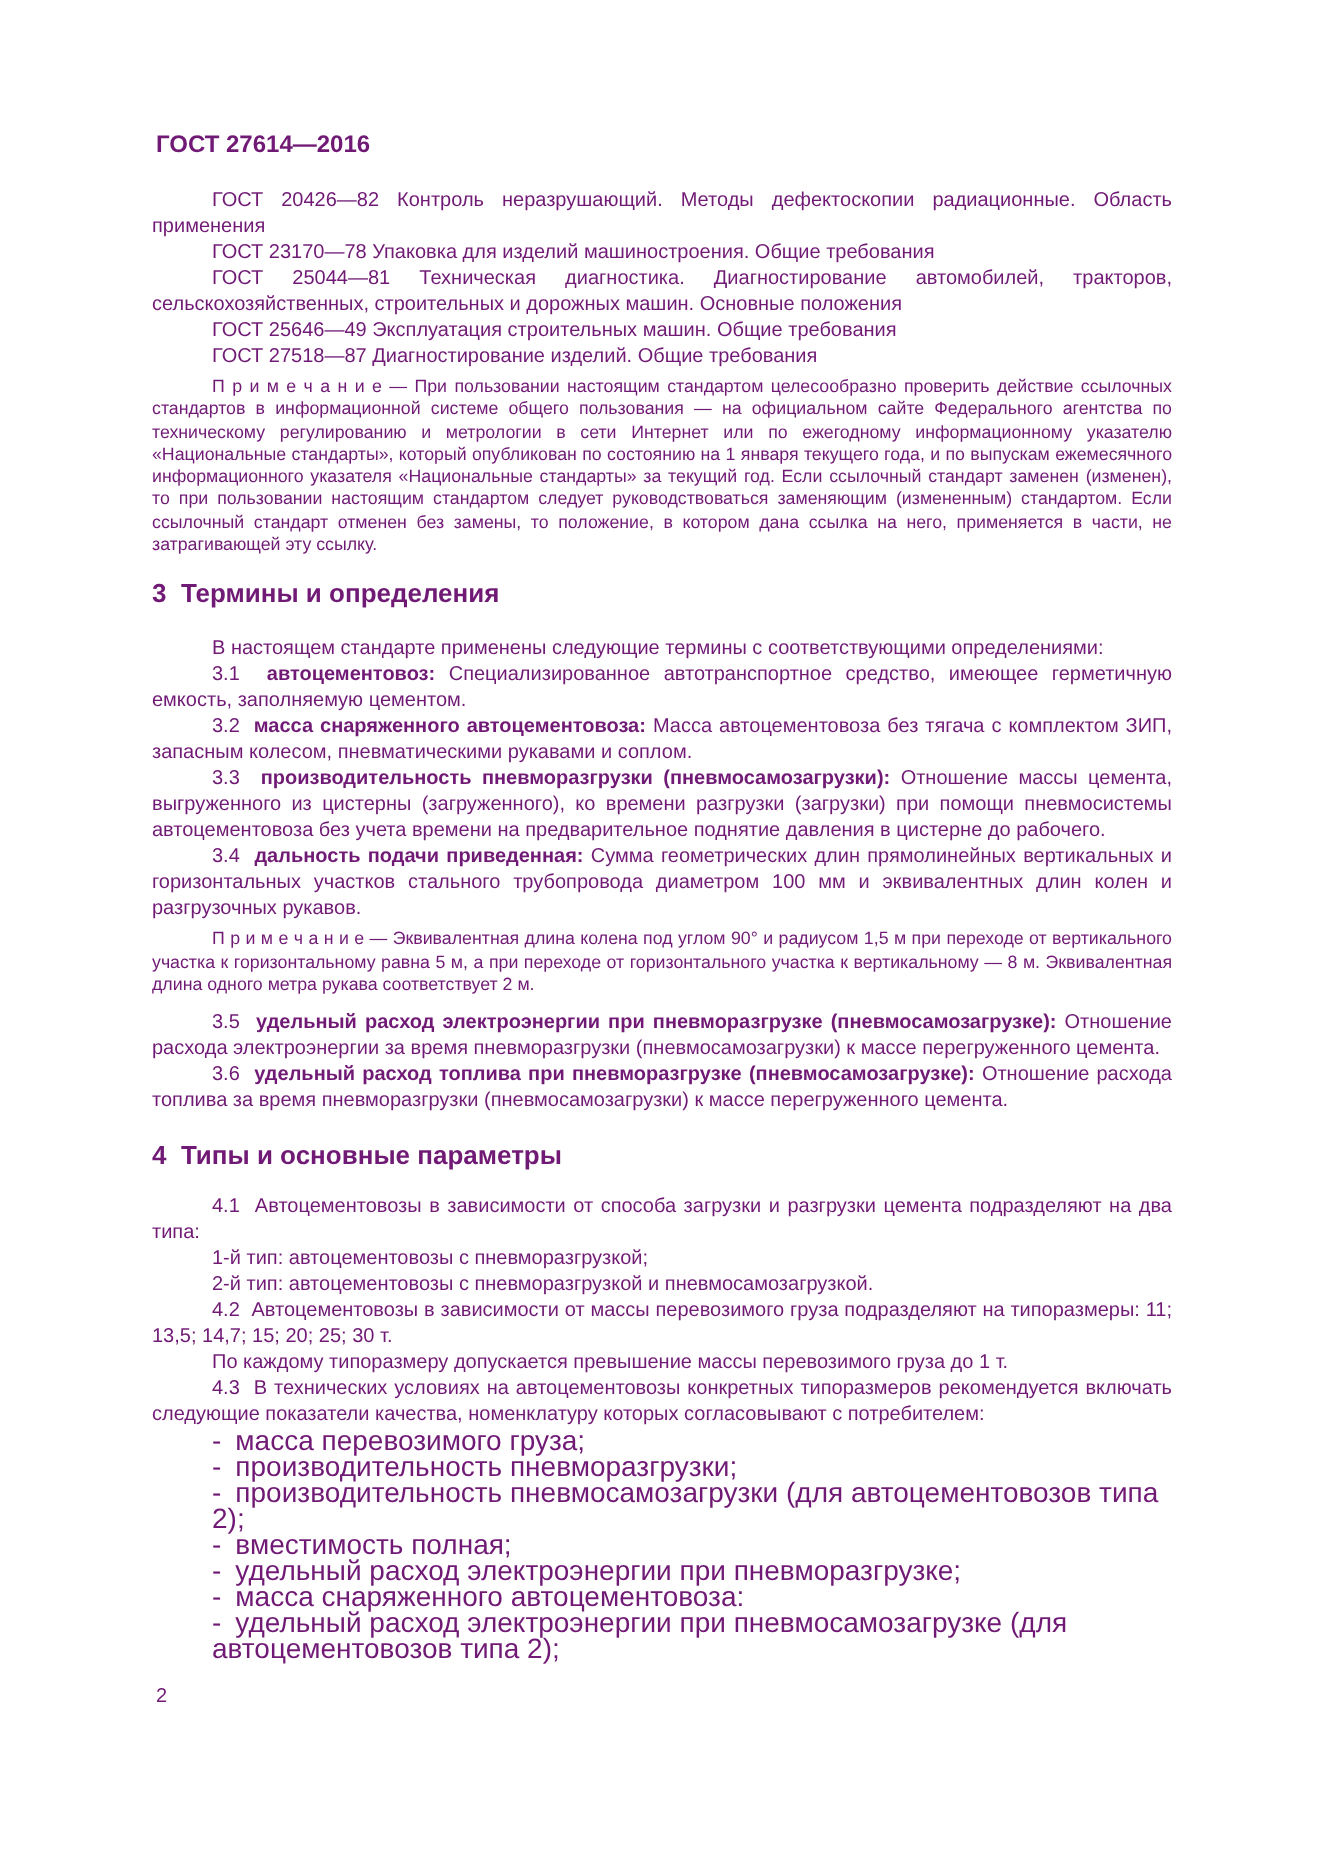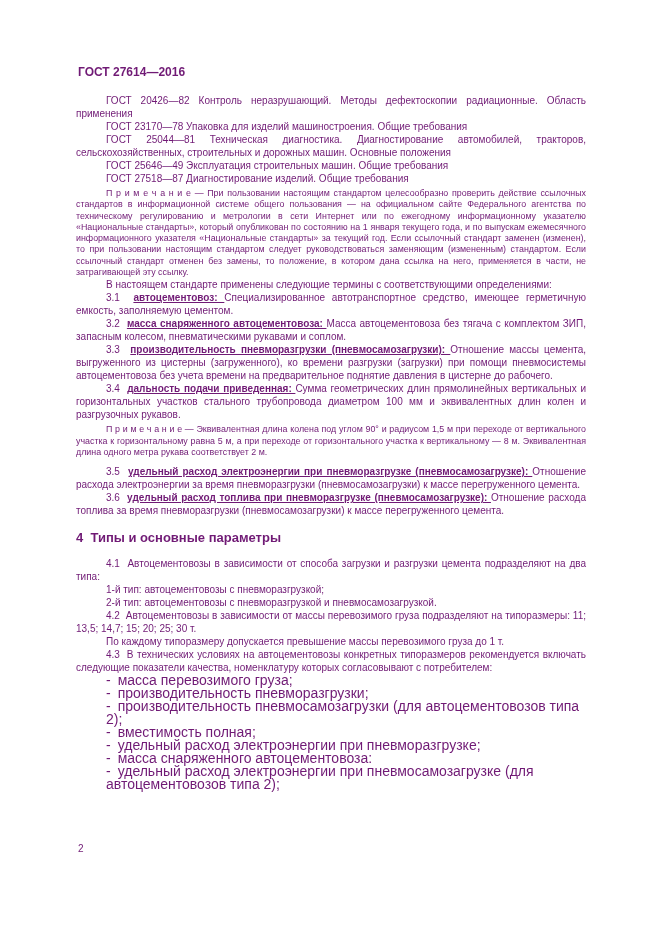--- a/index.html
+++ b/index.html
@@ -41,21 +41,21 @@
   .note.under-term { margin:3px 0 7px 0; }
   h2.heading {
     font-size:13px;
     line-height:15px;
     font-weight:bold;
     margin:11px 0 14px 0;
     white-space:pre-wrap;
     text-align:left;
   }
   h2.heading.second { margin:13px 0 12px 0; }
-  .b { font-weight:bold;text-decoration:underline; }
+  .b { font-weight:bold; }
   .bullet {
     font-size:14px;
     line-height:13px;
     margin:0;
     padding-left:30px;
     text-indent:0;
     text-align:left;
     white-space:pre-wrap;
   }
   .bullet .bm { margin-right:7px; }
@@ -75,20 +75,21 @@
     <div class="doc-header">ГОСТ 27614—2016</div>
 
     <p class="par">ГОСТ 20426—82 Контроль неразрушающий. Методы дефектоскопии радиационные. Область применения</p>
     <p class="par">ГОСТ 23170—78 Упаковка для изделий машиностроения. Общие требования</p>
     <p class="par">ГОСТ 25044—81 Техническая диагностика. Диагностирование автомобилей, тракторов, сельскохозяйственных, строительных и дорожных машин. Основные положения</p>
     <p class="par">ГОСТ 25646—49 Эксплуатация строительных машин. Общие требования</p>
     <p class="par">ГОСТ 27518—87 Диагностирование изделий. Общие требования</p>
 
     <p class="note">П р и м е ч а н и е — При пользовании настоящим стандартом целесообразно проверить действие ссылочных стандартов в информационной системе общего пользования — на официальном сайте Федерального агентства по техническому регулированию и метрологии в сети Интернет или по ежегодному информационному указателю «Национальные стандарты», который опубликован по состоянию на 1 января текущего года, и по выпускам ежемесячного информационного указателя «Национальные стандарты» за текущий год. Если ссылочный стандарт заменен (изменен), то при пользовании настоящим стандартом следует руководствоваться заменяющим (измененным) стандартом. Если ссылочный стандарт отменен без замены, то положение, в котором дана ссылка на него, применяется в части, не затрагивающей эту ссылку.</p>
 
+    <h2 class="heading">3  Термины и определения</h2>
 
     <p class="par">В настоящем стандарте применены следующие термины с соответствующими определениями:</p>
 
     <p class="par"><span>3.1  </span><span class="b">автоцементовоз: </span><span>Специализированное автотранспортное средство, имеющее герметичную емкость, заполняемую цементом.</span></p>
 
     <p class="par"><span>3.2  </span><span class="b">масса снаряженного автоцементовоза: </span><span>Масса автоцементовоза без тягача с комплектом ЗИП, запасным колесом, пневматическими рукавами и соплом.</span></p>
 
     <p class="par"><span>3.3  </span><span class="b">производительность пневморазгрузки (пневмосамозагрузки): </span><span>Отношение массы цемента, выгруженного из цистерны (загруженного), ко времени разгрузки (загрузки) при помощи пневмосистемы автоцементовоза без учета времени на предварительное поднятие давления в цистерне до рабочего.</span></p>
 
     <p class="par"><span>3.4  </span><span class="b">дальность подачи приведенная: </span><span>Сумма геометрических длин прямолинейных вертикальных и горизонтальных участков стального трубопровода диаметром 100 мм и эквивалентных длин колен и разгрузочных рукавов.</span></p>

